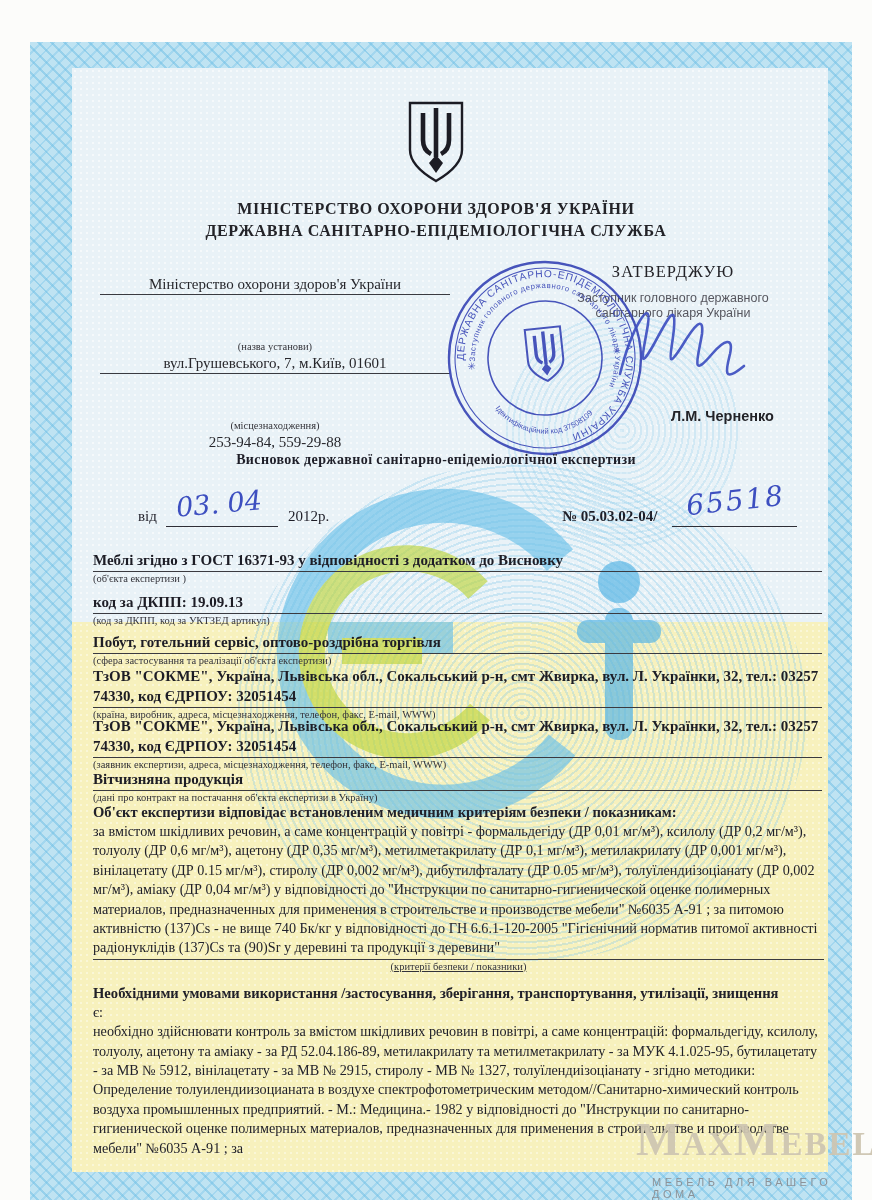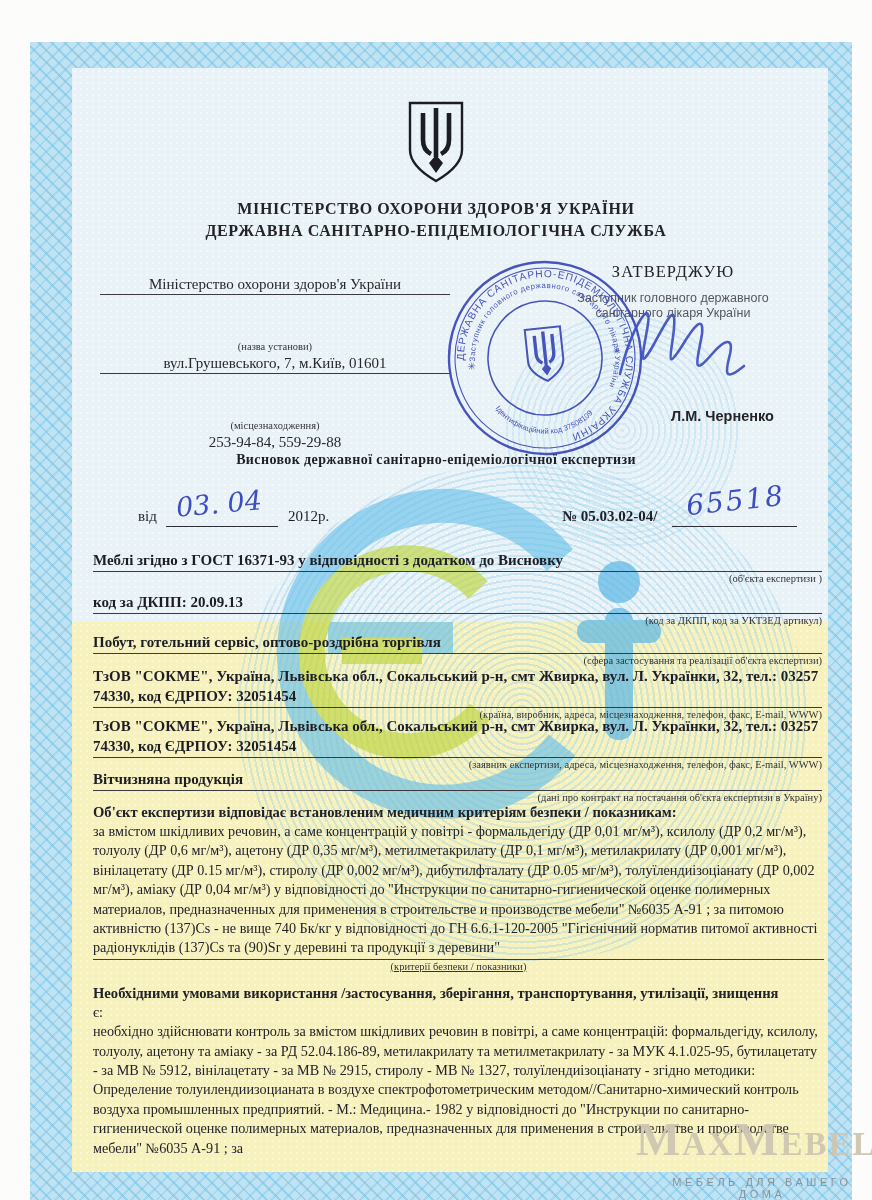--- a/index.html
+++ b/index.html
@@ -40,35 +40,35 @@
     font-weight:bold;font-size:14px;letter-spacing:.4px;color:#1e1e28;}
   .dateline{position:absolute;left:0;top:498px;width:704px;height:40px;font-size:15px;color:#1e1e28;}
   .dl-text{position:absolute;top:10px;}
   .hw{font-family:"DejaVu Serif",serif;font-style:italic;color:#3d4fc0;}
   .blank{position:absolute;border-bottom:1.6px solid #2e2e36;height:30px;top:-2px;}
   
   .fields{position:absolute;left:93px;top:0;width:729px;}
   .field{position:absolute;left:0;width:729px;}
   .field .val{font-weight:bold;font-size:15px;line-height:20px;color:#1d1d26;
     border-bottom:1.2px solid #3a3a40;padding-bottom:1px;}
-  .field .cap{text-align:right;font-size:10.5px;color:#33333a;padding-top:1px;}
+  .field .cap{text-align:left;font-size:10.5px;color:#33333a;padding-top:1px;}
   .bodyblock{position:absolute;left:93px;top:803px;width:731px;color:#21212a;}
   .bb-head{font-weight:bold;font-size:14.6px;line-height:19px;}
   .bb-text{font-size:14.2px;line-height:19.4px;white-space:pre-line;}
   .bb-line{border-bottom:1.2px solid #3a3a40;margin-top:1px;}
   .bb-cap{text-align:center;font-size:10.5px;color:#33333a;padding:1px 0 4px 0;text-decoration:underline;}
   
   .stamp{position:absolute;left:443px;top:256px;width:204px;height:204px;opacity:.9;
     transform:rotate(-6deg);}
   .signature{position:absolute;left:612px;top:288px;width:180px;height:120px;}
   
   .brand{position:absolute;left:636px;top:1112px;font-size:47px;font-variant:small-caps;
     letter-spacing:2px;color:rgba(206,197,177,.95);font-weight:bold;}
   .brand-tagline{position:absolute;left:652px;top:1176px;font-size:11px;letter-spacing:3.5px;
-    color:#8c9298;font-family:"Liberation Sans",sans-serif;text-align:center;}
+    color:#8c9298;font-family:"Liberation Sans",sans-serif;}
   .emblem{position:absolute;left:403px;top:100px;}
 </style>
 </head>
 <body>
 
 <div class="page">
   <div class="border-frame"></div>
   <div class="inner-area">
     <div class="yellow-band"></div>
     <div class="rosette big"></div>
@@ -168,21 +168,21 @@
       <span class="blank" style="left:672px;width:125px;"></span>
       <span class="hw" style="position:absolute;left:686px;top:-14px;font-size:28px;transform:rotate(-6deg);letter-spacing:2px;">65518</span>
     </div>
 
     <div class="fields">
       <div class="field" style="top:550px;">
         <div class="val">Меблі згідно з ГОСТ 16371-93 у відповідності з додатком до Висновку</div>
         <div class="cap">(об'єкта експертизи )</div>
       </div>
       <div class="field" style="top:592px;">
-        <div class="val">код за ДКПП: 20.09.13</div>
+        <div class="val">код за ДКПП: 19.09.13</div>
         <div class="cap">(код за ДКПП, код за УКТЗЕД артикул)</div>
       </div>
       <div class="field" style="top:632px;">
         <div class="val">Побут, готельний сервіс, оптово-роздрібна торгівля</div>
         <div class="cap">(сфера застосування та реалізації об'єкта експертизи)</div>
       </div>
       <div class="field" style="top:666px;">
         <div class="val">ТзОВ "СОКМЕ", Україна, Львівська обл., Сокальський р-н, смт Жвирка, вул. Л. Українки, 32, тел.: 03257 74330, код ЄДРПОУ: 32051454</div>
         <div class="cap">(країна, виробник, адреса,  місцезнаходження,  телефон, факс, E-mail, WWW)</div>
       </div>

